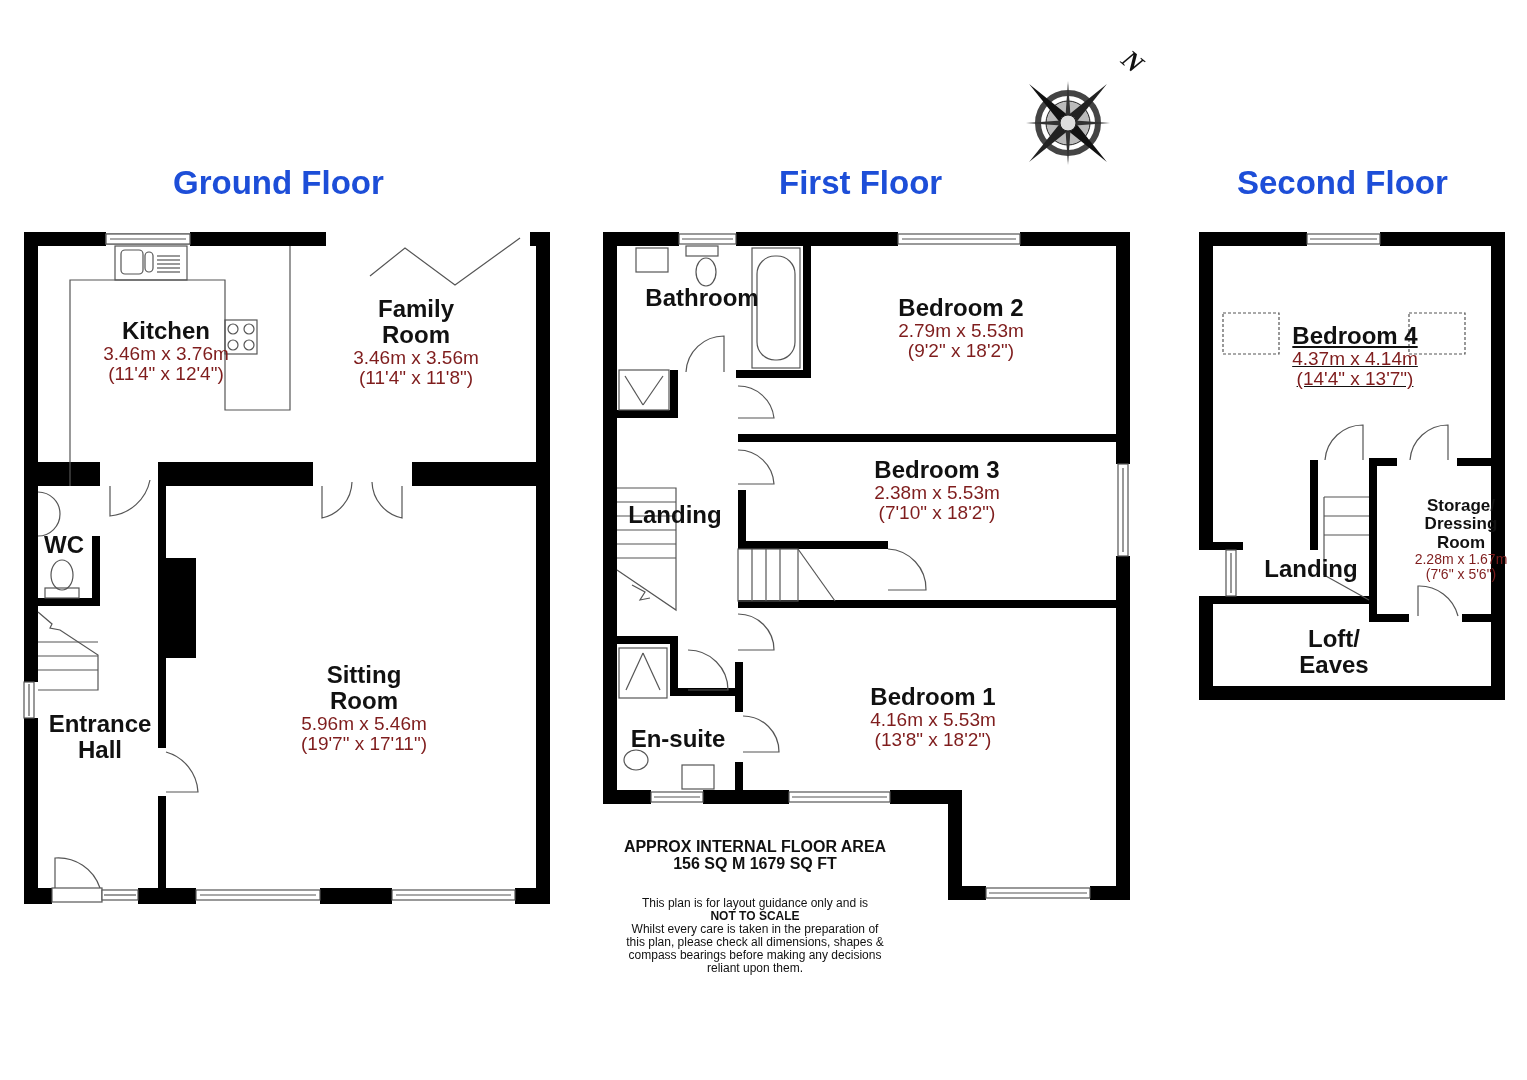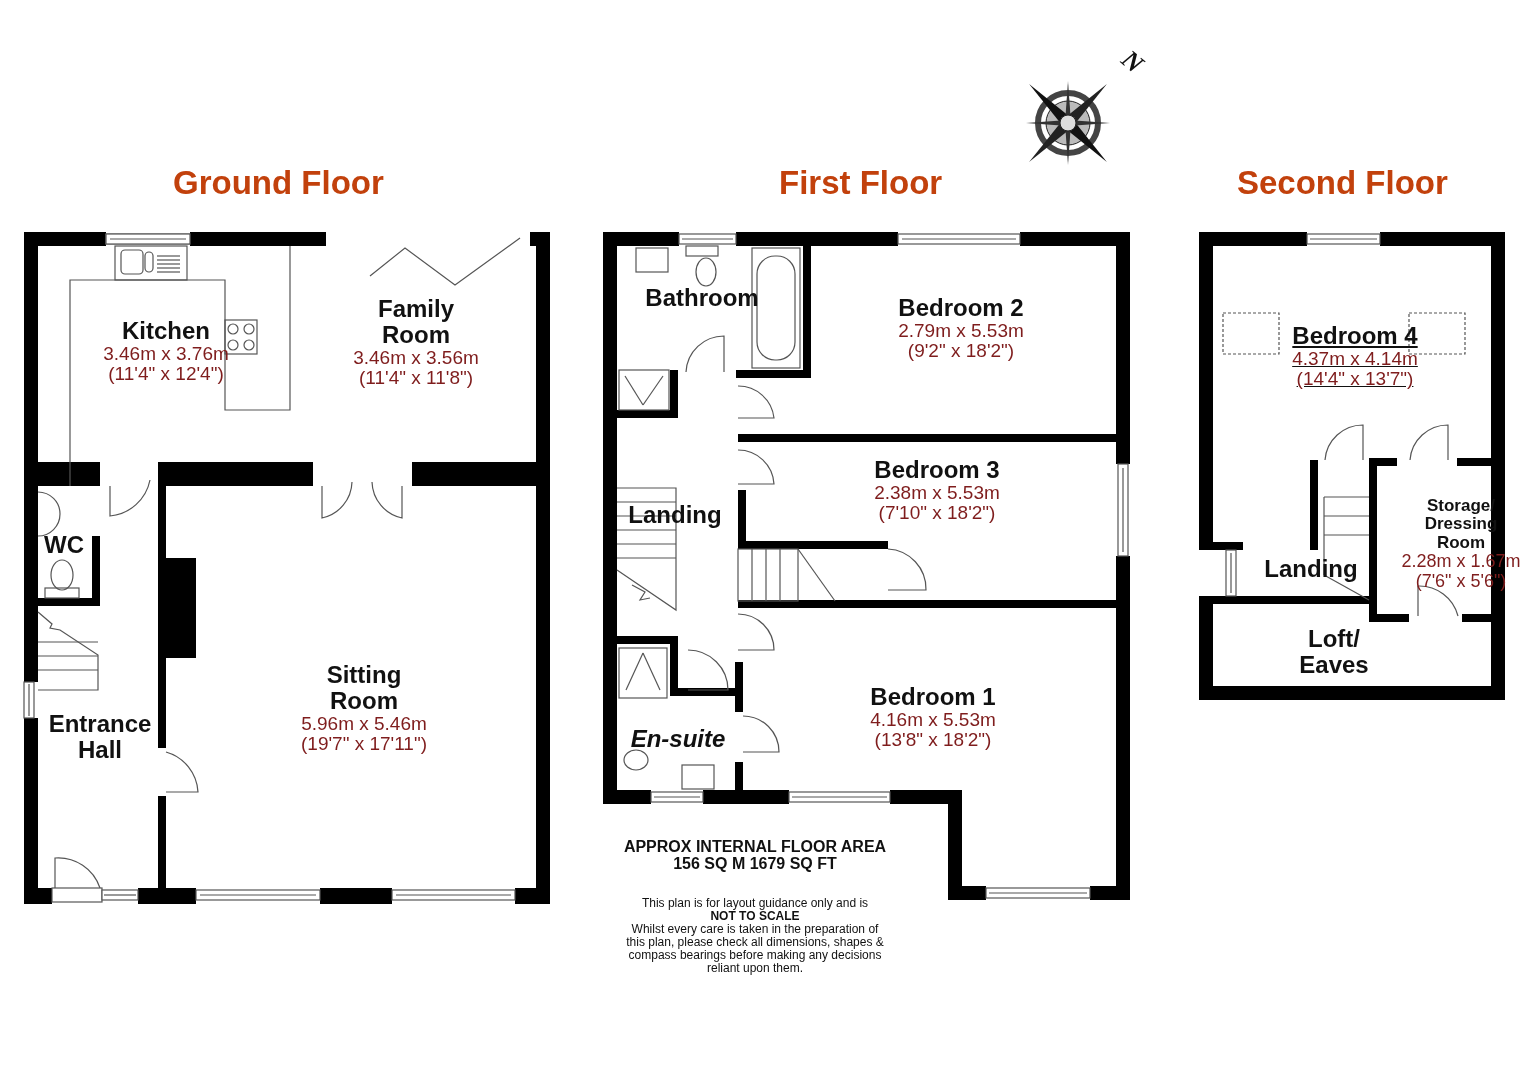--- a/index.html
+++ b/index.html
@@ -1,24 +1,24 @@
 <!DOCTYPE html>
 <html><head>
 <meta charset="utf-8">
 <style>
   html, body { margin: 0; padding: 0; background: #ffffff; }
   body { width: 1527px; height: 1080px; position: relative; overflow: hidden;
          font-family: "Liberation Sans", "DejaVu Sans", sans-serif; color: #111; }
   .plan-svg { position: absolute; left: 0; top: 0; }
   .abs { position: absolute; text-align: center; line-height: 1.05; }
-  .floor-title { font-weight: bold; font-size: 33px; color: #c2410c; white-space: nowrap; }
+  .floor-title { font-weight: bold; font-size: 33px; color: #1d4ed8; white-space: nowrap; }
   .room-name { font-weight: bold; font-size: 24px; color: #111; white-space: nowrap; }
   .room-name.small { font-size: 17px; }
   .dim { font-size: 19px; color: #7f1d1d; white-space: nowrap; }
-  .dim.small { font-size: 18px; }
+  .dim.small { font-size: 14px; }
   .room-label { position: absolute; text-align: center; transform: translateX(-50%); }
   .room-label div { line-height: 1.08; }
   .area-box { font-weight: bold; font-size: 16px; }
   .disclaimer { font-size: 12px; line-height: 1.2; }
 </style>
 </head>
 <body>
 
 <svg class="plan-svg" width="1527" height="1080" viewBox="0 0 1527 1080">
   <defs>
@@ -301,21 +301,21 @@
   <div class="dim">(7'10" x 18'2")</div>
 </div>
 <div class="room-label" style="left:675px;top:502px;">
   <div class="room-name">Landing</div>
 </div>
 <div class="room-label" style="left:933px;top:684px;">
   <div class="room-name">Bedroom 1</div>
   <div class="dim">4.16m x 5.53m</div>
   <div class="dim">(13'8" x 18'2")</div>
 </div>
-<div class="room-label" style="left:678px;top:726px;font-style:italic;">
+<div class="room-label" style="left:678px;top:726px;">
   <div class="room-name">En-suite</div>
 </div>
 
 <div class="room-label" style="left:1355px;top:323px;text-decoration:underline;">
   <div class="room-name">Bedroom 4</div>
   <div class="dim">4.37m x 4.14m</div>
   <div class="dim">(14'4" x 13'7")</div>
 </div>
 <div class="room-label" style="left:1311px;top:556px;">
   <div class="room-name">Landing</div>

